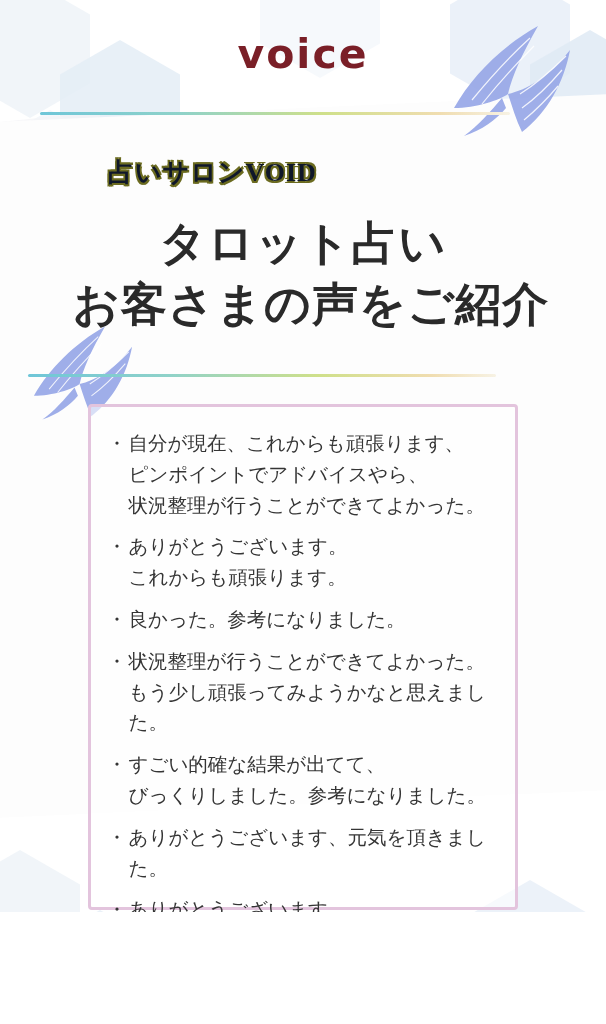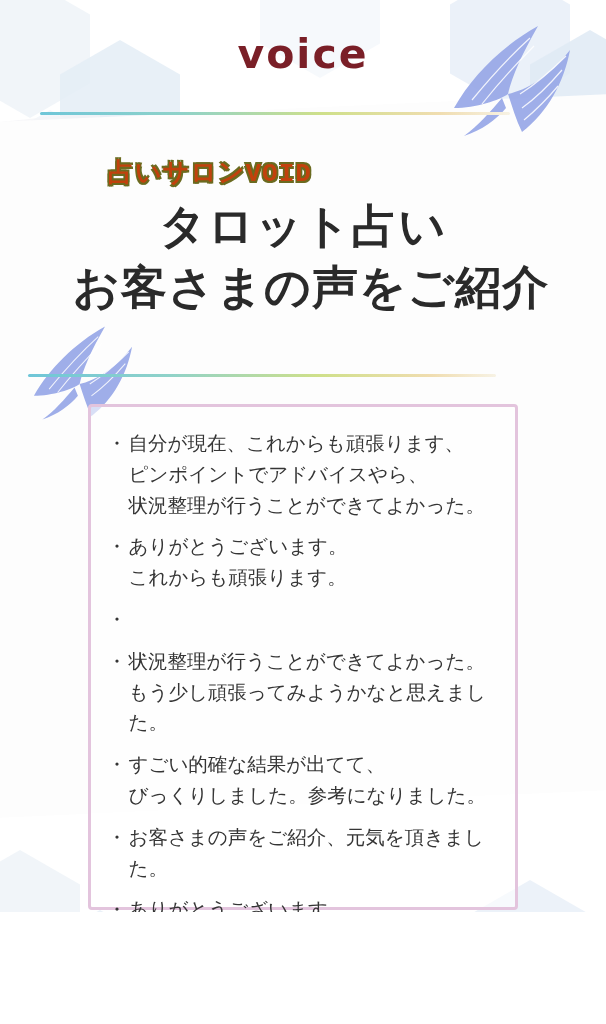--- a/index.html
+++ b/index.html
@@ -92,24 +92,24 @@
     top: 374px;
     left: 28px;
     width: 468px;
     background: linear-gradient(to right, #6fc6d8 0%, #8fd2c9 30%, #cfe08a 62%, #f0ddb0 86%, #f7f2e4 100%);
   }
 
   .salon-name {
     position: absolute;
     top: 155px;
     left: 108px;
-    font-family: Liberation Mono, monospace;
+    font-family: Liberation Serif, serif;
     font-weight: bold;
     font-size: 26px;
-    color: #c2410c;
+    color: #0f172a;
     letter-spacing: 1px;
     text-shadow:
       -1.6px -1.6px 0 #6b6b20,
        1.6px -1.6px 0 #6b6b20,
       -1.6px  1.6px 0 #6b6b20,
        1.6px  1.6px 0 #6b6b20,
        0 2px 0 #6b6b20;
   }
 
   .headline {
@@ -118,21 +118,21 @@
     left: 0;
     right: 0;
     text-align: center;
     font-family: "DejaVu Sans", sans-serif;
     font-size: 46px;
     font-weight: bold;
     color: #2a2a2a;
     line-height: 1.32;
     letter-spacing: 1px;
   }
-  .headline .l1 { display: block; }
+  .headline .l1 { display: block; margin-top: 17px; }
   .headline .l2 { display: block; padding-left: 16px; }
 
   
   .card {
     position: absolute;
     left: 88px;
     top: 404px;
     width: 430px;
     height: 506px;
     border: 3px solid #e3c4dd;
@@ -247,34 +247,35 @@
 ピンポイントでアドバイスやら、
 状況整理が行うことができてよかった。</span>
         </li>
         <li class="quote-item">
           <span class="bullet">・</span>
           <span class="quote-text">ありがとうございます。
 これからも頑張ります。</span>
         </li>
         <li class="quote-item">
           <span class="bullet">・</span>
+          <span class="quote-text">良かった。参考になりました。</span>
         </li>
         <li class="quote-item">
           <span class="bullet">・</span>
           <span class="quote-text">状況整理が行うことができてよかった。
 もう少し頑張ってみようかなと思えました。</span>
         </li>
         <li class="quote-item">
           <span class="bullet">・</span>
           <span class="quote-text">すごい的確な結果が出てて、
 びっくりしました。参考になりました。</span>
         </li>
         <li class="quote-item">
           <span class="bullet">・</span>
-          <span class="quote-text">お客さまの声をご紹介、元気を頂きました。</span>
+          <span class="quote-text">ありがとうございます、元気を頂きました。</span>
         </li>
         <li class="quote-item">
           <span class="bullet">・</span>
           <span class="quote-text">ありがとうございます。
 これからも頑張ります。</span>
         </li>
       </ul>
     </div>
 
   </div>

